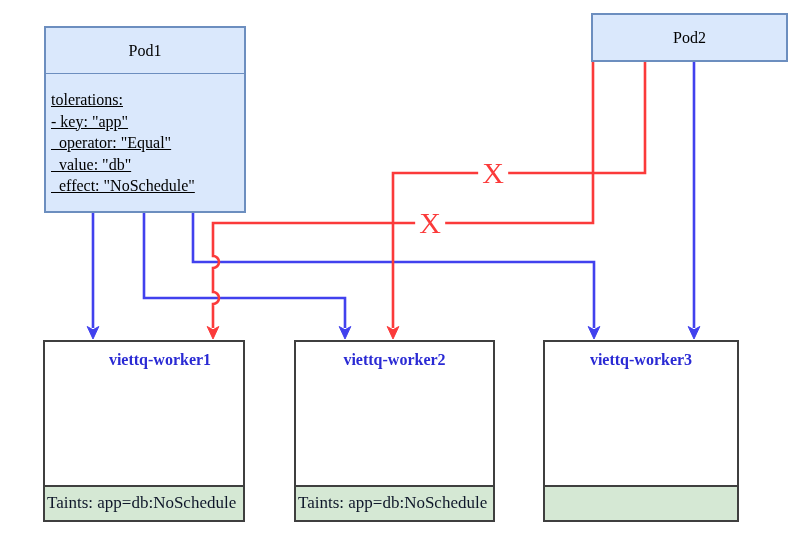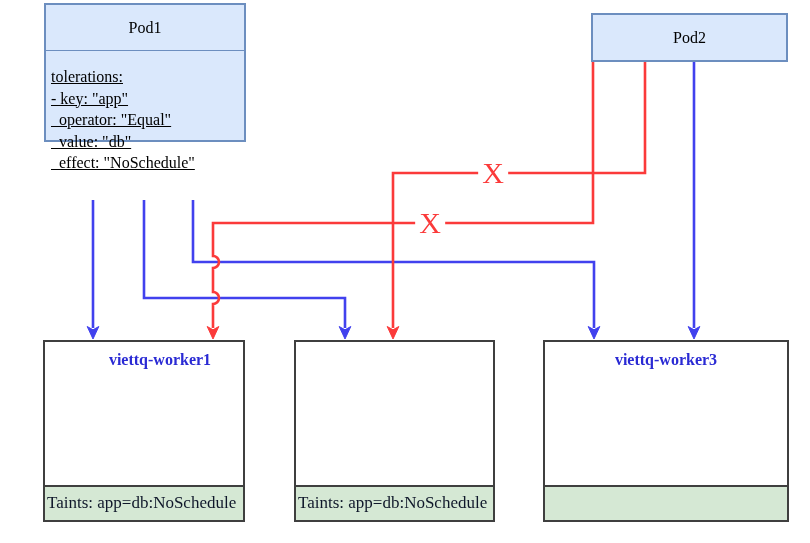--- a/index.html
+++ b/index.html
@@ -18,38 +18,38 @@
   .connectors path.head-allow{fill:var(--allow_arrow,#4040ee);stroke:var(--allow_arrow,#4040ee);stroke-width:1;}
   .connectors path.head-block{fill:var(--block_arrow,#fb3a3a);stroke:var(--block_arrow,#fb3a3a);stroke-width:1;}
 
   
   .pod{
     position:absolute;z-index:2;box-sizing:border-box;
     background:var(--pod_fill,#dae8fc);
     border:2px solid var(--pod_border,#6c8ebf);
     color:#000;
   }
-  .pod1{left:44px;top:3px;width:202px;height:139px;}
+  .pod1{left:44px;top:26px;width:202px;height:187px;}
   .pod2{left:543px;top:13px;width:197px;height:49px;margin-left:48px;}
   .pod-header{
     height:45px;line-height:45px;text-align:center;
     font-size:16px;
   }
   .pod1 .pod-header{border-bottom:1.5px solid var(--pod_border,#6c8ebf);}
   .pod-body{padding:15px 2px 0 5px;font-size:16px;}
   .pod-body .spec-line{white-space:pre;line-height:21.5px;text-decoration:underline;}
 
   
   .worker{
     position:absolute;z-index:2;box-sizing:border-box;
     background:#ffffff;border:2px solid var(--node_border,#3f3f3f);
   }
   .worker1{left:43px;top:340px;width:202px;height:182px;padding-left:32px;}
   .worker2{left:294px;top:340px;width:201px;height:182px;}
-  .worker3{left:543px;top:340px;width:246px;height:182px;}
+  .worker3{left:543px;top:340px;width:196px;height:182px;}
   .worker-title{
     padding-top:9px;text-align:center;
     font-size:16px;font-weight:bold;
     color:var(--worker_title,#2a2ad4);
   }
   .taint-strip{
     position:absolute;left:0;right:0;bottom:0;height:35px;
     box-sizing:border-box;
     background:var(--taint_fill,#d5e8d4);
     border-top:2px solid var(--node_border,#3f3f3f);
@@ -107,20 +107,21 @@
   <div class="pod pod2">
     <div class="pod-header">Pod2</div>
   </div>
 
   <div class="worker worker1">
     <div class="worker-title">viettq-worker1</div>
     <div class="taint-strip">Taints: app=db:NoSchedule</div>
   </div>
 
   <div class="worker worker2">
+    <div class="worker-title">viettq-worker2</div>
     <div class="taint-strip">Taints: app=db:NoSchedule</div>
   </div>
 
   <div class="worker worker3">
     <div class="worker-title">viettq-worker3</div>
     <div class="taint-strip"></div>
   </div>
 
   <div class="x-mark x1">X</div>
   <div class="x-mark x2">X</div>

